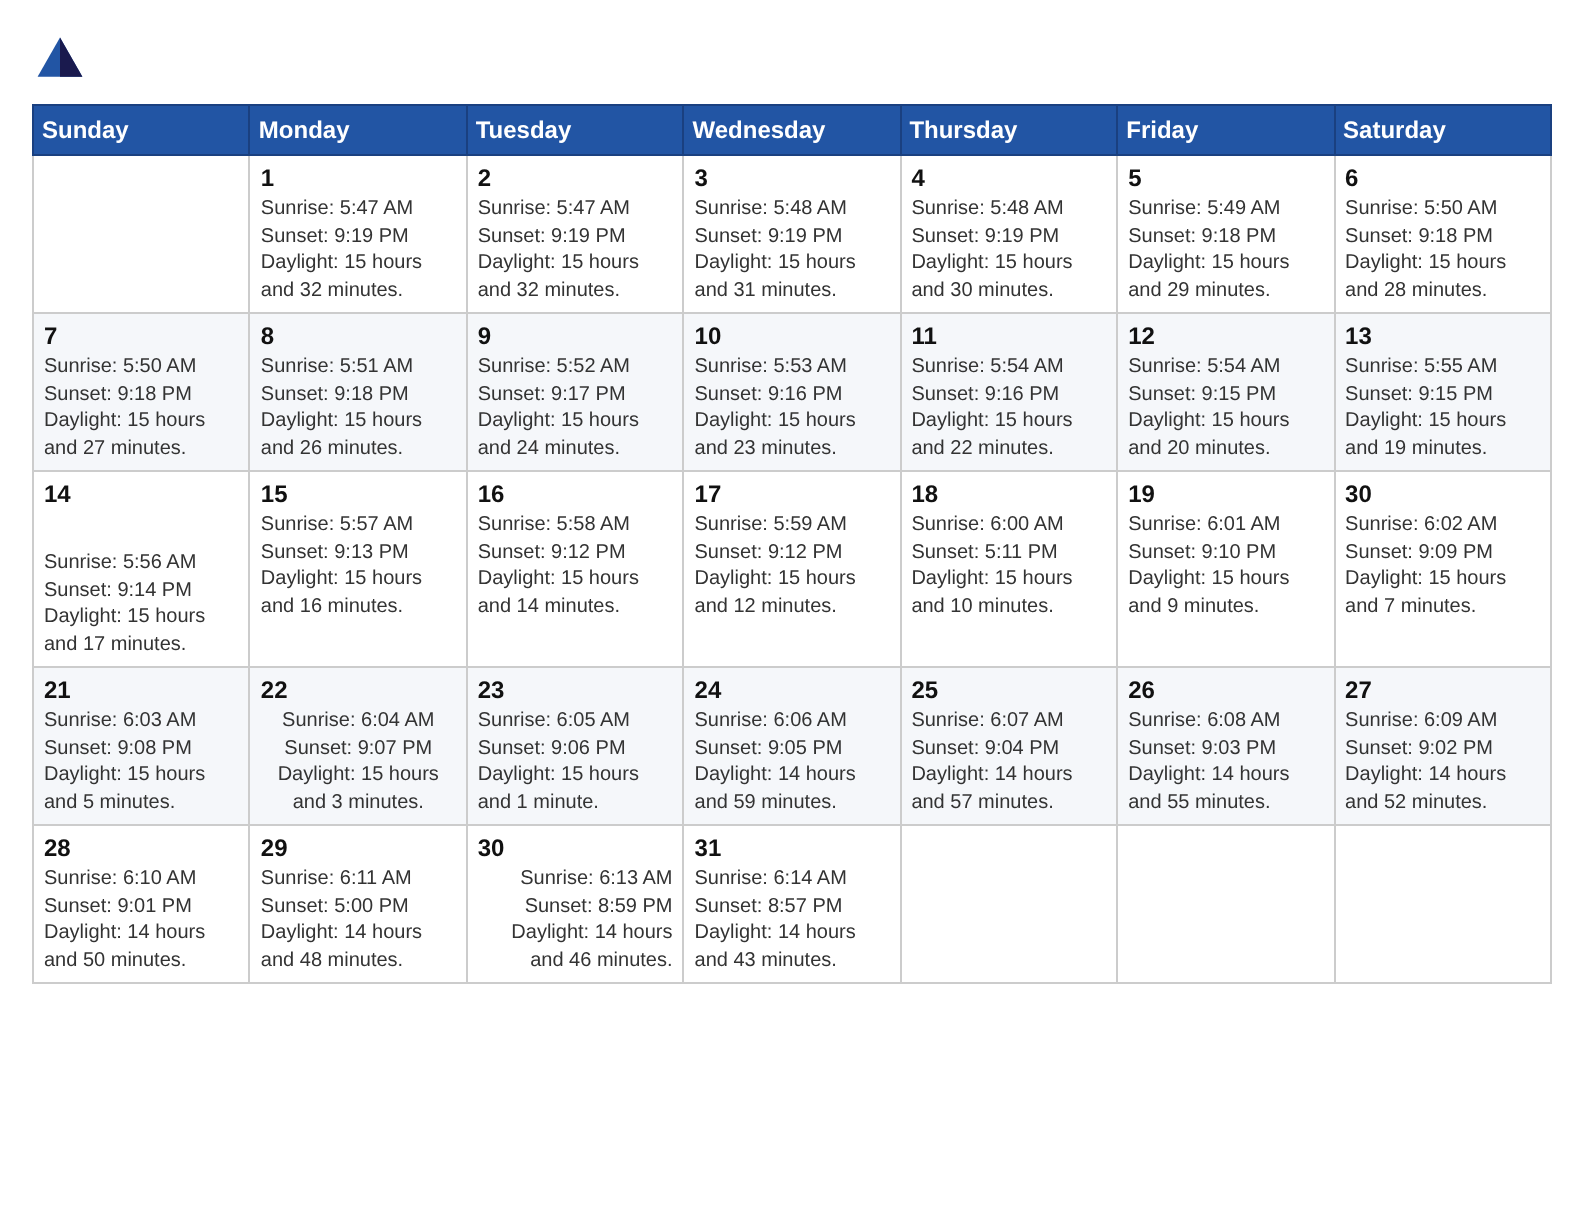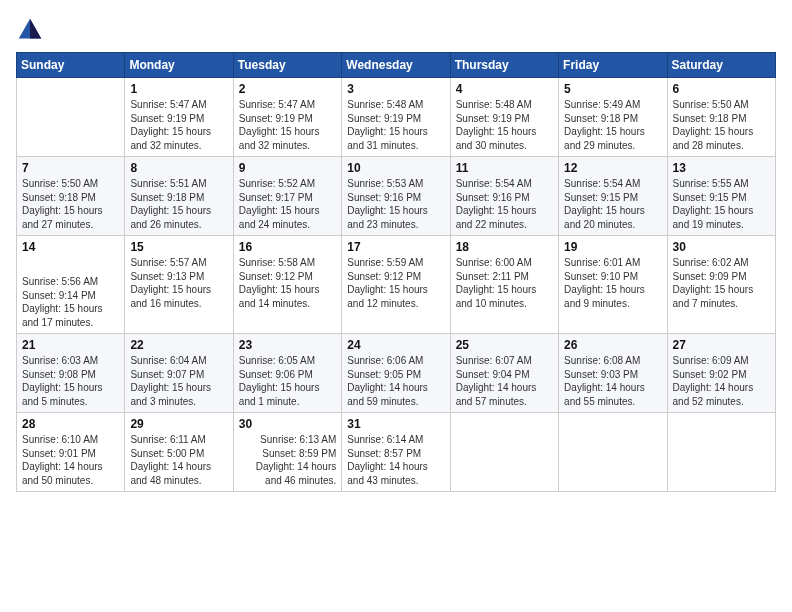--- a/index.html
+++ b/index.html
@@ -243,21 +243,21 @@
         <td>
           <span class="day-number">17</span>
           <div class="cell-info" style="white-space: pre-line;">Sunrise: 5:59 AM
 Sunset: 9:12 PM
 Daylight: 15 hours
 and 12 minutes.</div>
         </td>
         <td>
           <span class="day-number">18</span>
           <div class="cell-info" style="white-space: pre-line;">Sunrise: 6:00 AM
-Sunset: 2:11 PM
+Sunset: 5:11 PM
 Daylight: 15 hours
 and 10 minutes.</div>
         </td>
         <td>
           <span class="day-number">19</span>
           <div class="cell-info" style="white-space: pre-line;">Sunrise: 6:01 AM
 Sunset: 9:10 PM
 Daylight: 15 hours
 and 9 minutes.</div>
         </td>
@@ -272,21 +272,21 @@
       <tr>
         <td>
           <span class="day-number">21</span>
           <div class="cell-info" style="white-space: pre-line;">Sunrise: 6:03 AM
 Sunset: 9:08 PM
 Daylight: 15 hours
 and 5 minutes.</div>
         </td>
         <td>
           <span class="day-number">22</span>
-          <div class="cell-info" style="white-space: pre-line;">Sunrise: 6:04 AM
+          <div class="cell-info" style="white-space: pre-line; text-align: center;">Sunrise: 6:04 AM
 Sunset: 9:07 PM
 Daylight: 15 hours
 and 3 minutes.</div>
         </td>
         <td>
           <span class="day-number">23</span>
           <div class="cell-info" style="white-space: pre-line;">Sunrise: 6:05 AM
 Sunset: 9:06 PM
 Daylight: 15 hours
 and 1 minute.</div>

